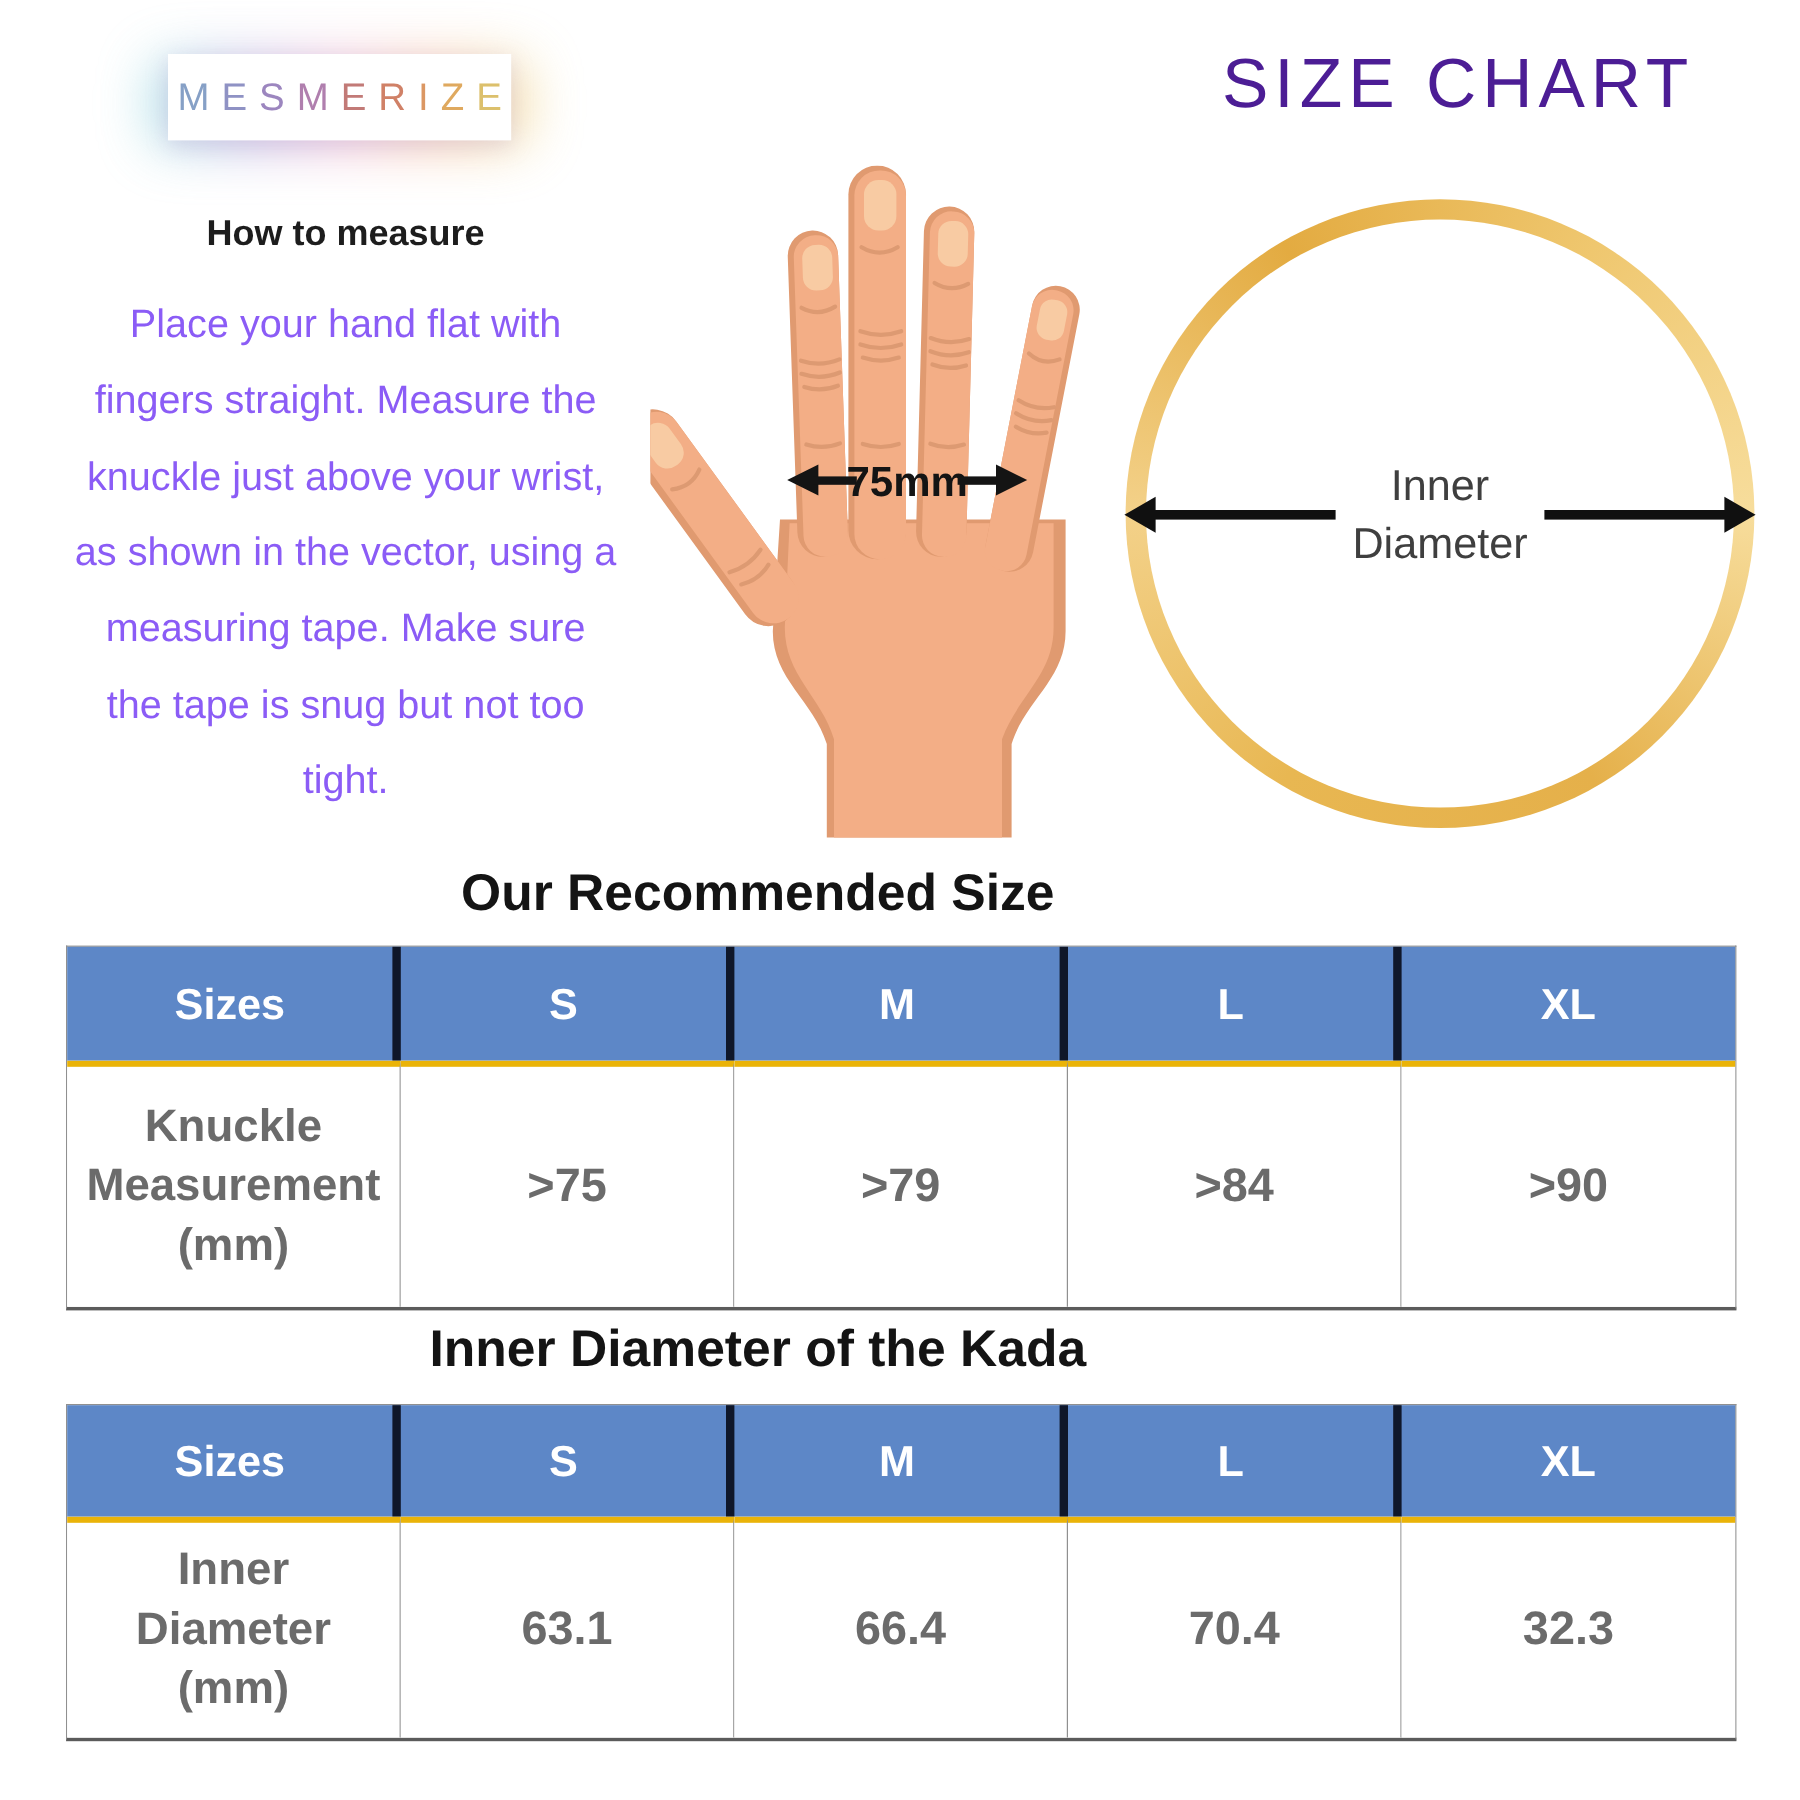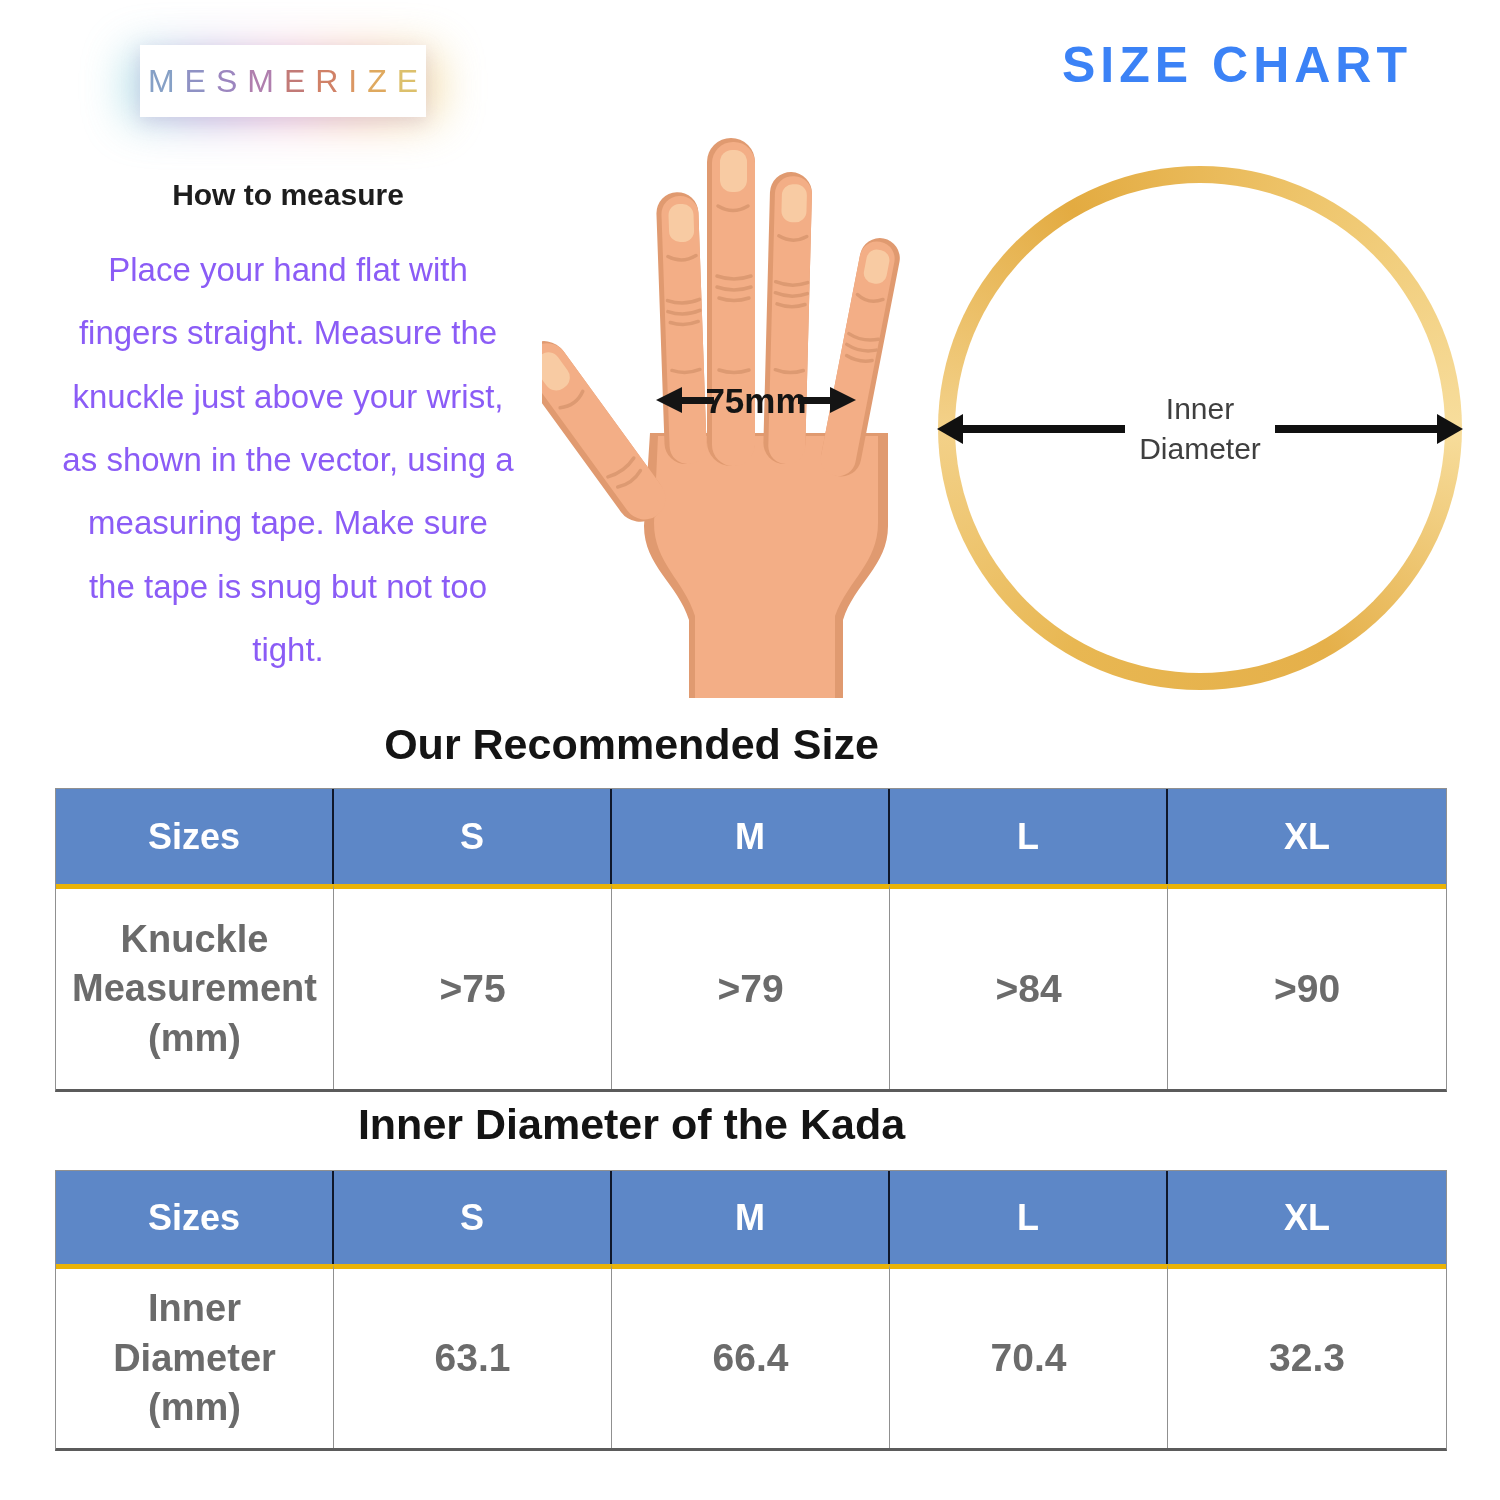--- a/index.html
+++ b/index.html
@@ -14,22 +14,22 @@
     filter:blur(22px);opacity:.6;
   }
   .logo-box{
     position:absolute;left:140px;top:45px;width:286px;height:72px;background:#ffffff;
     box-shadow:0 5px 16px rgba(190,170,210,.35);
     display:flex;align-items:center;justify-content:center;
     font-size:32px;letter-spacing:10px;padding-left:10px;box-sizing:border-box;
   }
   
   .size-chart-title{
-    position:absolute;right:88px;top:36px;font-size:50px;letter-spacing:5px;
-    color:#3b82f6;font-weight:700;
+    position:absolute;right:88px;top:36px;font-size:58px;letter-spacing:5px;
+    color:#4c1d95;font-weight:400;
   }
   
   .howto{position:absolute;left:62px;top:178px;width:452px;text-align:center;}
   .howto h2{margin:0 0 26px 0;font-size:30px;font-weight:bold;color:#1d1d1d;}
   .howto p{margin:0;font-size:33px;line-height:1.92;color:#8b5cf6;font-weight:400;}
   
   .hand-svg{position:absolute;left:542px;top:138px;}
   
   .bangle{
     position:absolute;left:938px;top:166px;width:524px;height:524px;border-radius:50%;
@@ -44,37 +44,37 @@
   .seg-left::before{
     content:"";position:absolute;left:-21px;top:50%;transform:translateY(-50%);
     border-top:15px solid transparent;border-bottom:15px solid transparent;
     border-right:26px solid #101010;
   }
   .seg-right::after{
     content:"";position:absolute;right:-21px;top:50%;transform:translateY(-50%);
     border-top:15px solid transparent;border-bottom:15px solid transparent;
     border-left:26px solid #101010;
   }
-  .inner-label{padding:0 14px;text-align:center;font-size:30px;color:#3f3f3f;line-height:1.32;}
+  .inner-label{padding:0 14px;text-align:center;font-size:36px;color:#3f3f3f;line-height:1.32;}
   
   .section-title{position:absolute;left:0;width:1263px;text-align:center;
     font-size:43px;font-weight:bold;color:#141414;}
   .st-1{top:720px;}
   .st-2{top:1100px;}
   
   .size-table{
     position:absolute;left:55px;width:1392px;box-sizing:border-box;
     border:1px solid #909090;border-bottom:3px solid #5b5b5b;background:#fff;
   }
   .tbl-1{top:788px;}
   .tbl-2{top:1170px;}
   .trow{display:grid;grid-template-columns:repeat(5,1fr);}
   .th{
     height:95px;display:flex;align-items:center;justify-content:center;
-    color:#ffffff;font-weight:bold;font-size:36px;border-right:2px solid #0f172a;
+    color:#ffffff;font-weight:bold;font-size:36px;border-right:7px solid #0f172a;
     box-sizing:border-box;
   }
   .tbl-2 .th{height:93px;}
   .th:last-child{border-right:none;}
   .td{
     height:205px;display:flex;align-items:center;justify-content:center;
     background:#fff;color:#6b6b6b;font-weight:bold;font-size:39px;
     border-right:1px solid #909090;border-top:5px solid #eab308;
     box-sizing:border-box;text-align:center;line-height:1.3;padding:0 14px;
   }

